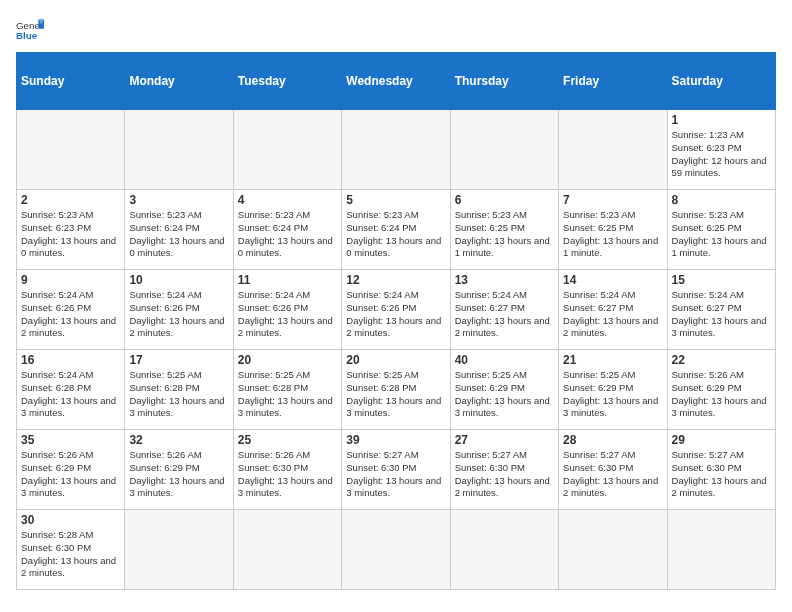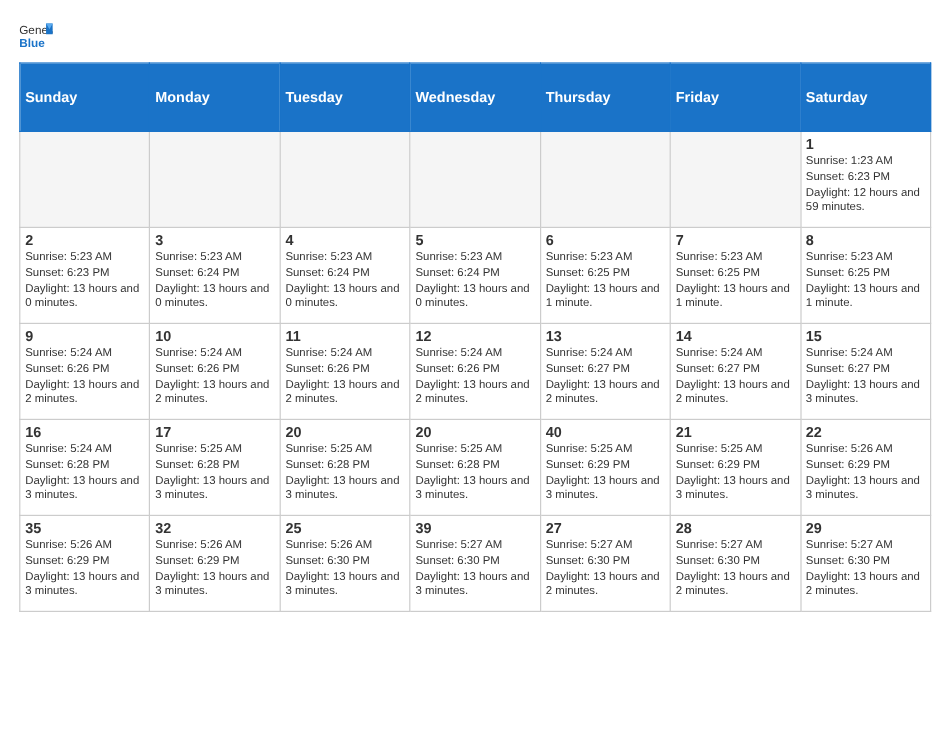--- a/index.html
+++ b/index.html
@@ -318,14 +318,29 @@
 and 2 minutes.</div>
         </td>
         <td>
           <span class="day-num">29</span>
           <div class="day-info">Sunrise: 5:27 AM
 Sunset: 6:30 PM
 Daylight: 13 hours
 and 2 minutes.</div>
         </td>
       </tr>
+      <tr>
+        <td>
+          <span class="day-num">30</span>
+          <div class="day-info">Sunrise: 5:28 AM
+Sunset: 6:30 PM
+Daylight: 13 hours
+and 2 minutes.</div>
+        </td>
+        <td class="empty"></td>
+        <td class="empty"></td>
+        <td class="empty"></td>
+        <td class="empty"></td>
+        <td class="empty"></td>
+        <td class="empty"></td>
+      </tr>
     </tbody>
 </table>
 
 </body></html>

